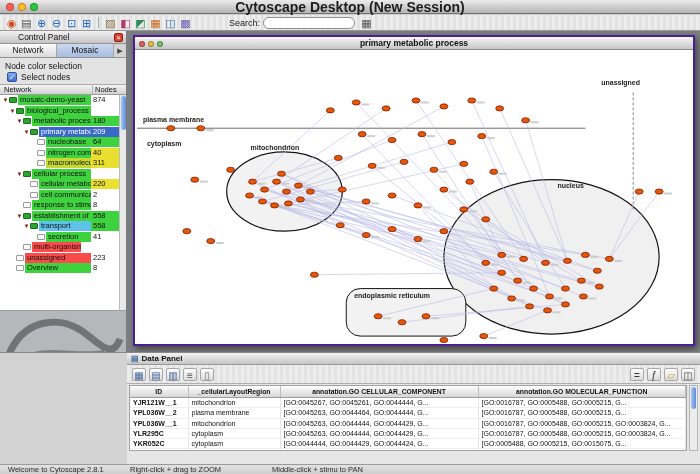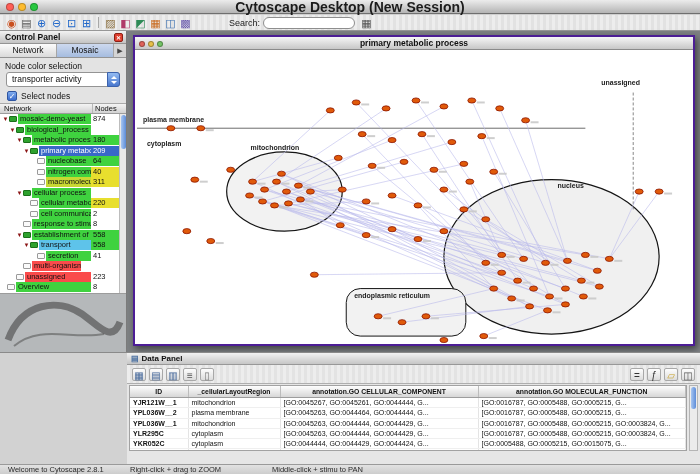--- a/index.html
+++ b/index.html
@@ -19,21 +19,21 @@
     border-bottom:1px solid #979797; display:flex; align-items:center; padding:0 4px; }
   .tool-icon { width:15px; height:14px; font-size:11px; line-height:14px; text-align:center; cursor:default; }
   .tb-sep { width:1px; height:11px; background:#a8a8a8; margin:0 4px; }
   .tb-spacer { width:26px; }
   .search-label { font-size:9px; color:#222; margin:0 3px 0 10px; }
   .search-input { width:92px; height:12px; font-size:8px; border:1px solid #8f8f8f; border-radius:7px; background:#fff; padding:0 6px; }
 
   
   .control-panel { position:absolute; left:0; top:31px; width:127px; height:321px; background:#e3e3e3; border-right:1px solid #7c7c7c; }
   .panel-header { height:13px; background:linear-gradient(#f2f2f2,#c4c4c4); border-bottom:1px solid #949494;
-    font-size:8.5px; font-weight:bold; line-height:13px; padding-left:5px; position:relative; }
+    font-size:8.5px; font-weight:normal; line-height:13px; padding-left:18px; position:relative; }
   .panel-close { position:absolute; right:3px; top:2px; width:9px; height:9px; background:#e04030; border:1px solid #8d1f14;
     border-radius:2px; color:#fff; font-size:6px; line-height:8px; text-align:center; }
   .cp-tabs { display:flex; height:14px; border-bottom:1px solid #949494; background:#d4d4d4; }
   .cp-tab { flex:1; font-size:8.5px; text-align:center; line-height:13px; border-right:1px solid #a6a6a6;
     background:linear-gradient(#fcfcfc,#dadada); }
   .cp-tab.selected { background:linear-gradient(#cdd9ef,#a5bcdf); }
   .cp-tab-arrow { width:12px; font-size:7px; line-height:13px; text-align:center; color:#444; }
   .cp-label { font-size:8.5px; padding:3px 5px 1px; height:12px; }
   .cp-dropdown { margin:2px 6px; height:15px; background:#fff; border:1px solid #949494; border-radius:3px;
     font-size:8.5px; line-height:13px; padding-left:5px; position:relative; }
@@ -44,21 +44,21 @@
   .dd-button::after { content:""; position:absolute; left:3px; top:8px;
     border-left:3px solid transparent; border-right:3px solid transparent; border-top:3px solid #fff; }
   .cp-check-row { display:flex; align-items:center; gap:4px; padding:2px 7px; height:14px; }
   .checkbox { width:10px; height:10px; border-radius:2px; background:linear-gradient(#7fabee,#3a6ccd);
     border:1px solid #2f55a0; color:#fff; font-size:8px; line-height:9px; text-align:center; }
   .check-label { font-size:8.5px; }
   .tree-header { display:flex; height:11px; background:linear-gradient(#f4f4f4,#d2d2d2);
     border-top:1px solid #aaa; border-bottom:1px solid #9c9c9c; font-size:7.5px; }
   .th-network { flex:1; padding-left:4px; line-height:10px; border-right:1px solid #b8b8b8; }
   .th-nodes { width:33px; padding-left:2px; line-height:10px; }
-  .tree { background:#fff; height:179px; overflow:hidden; position:relative; }
+  .tree { background:#fff; height:215px; overflow:hidden; position:relative; }
   .tree-rows { position:absolute; left:0; top:0; right:7px; }
   .tree-row { display:flex; align-items:center; height:10.5px; font-size:7.5px; }
   .expander { width:7px; flex:none; font-size:6px; color:#8b1515; text-align:center; }
   .node-icon { width:8px; height:6px; flex:none; background:#2ea12e; border:1px solid #1a701a; border-radius:1px; margin-right:1px; }
   .node-icon.leaf { background:#fafafa; border:1px solid #9a9a9a; }
   .tree-label { flex:1; overflow:hidden; white-space:nowrap; line-height:10px; padding-left:2px; }
   .tree-count { width:28px; flex:none; overflow:hidden; line-height:10px; padding-left:2px; }
   .tree-scroll { position:absolute; right:0; top:0; bottom:0; width:7px; background:#e9e9e9; border-left:1px solid #bdbdbd; }
   .tree-thumb { margin:1px 0.5px; height:34px; border-radius:3px; background:linear-gradient(90deg,#a7c6f2,#5d8cd8); }
   .overview-thumb { height:59px; border-top:1px solid #9c9c9c; background:#b6b9bb; }
@@ -150,24 +150,20 @@
   <div class="panel-header">
     <span>Control Panel</span>
     <span class="panel-close">✕</span>
   </div>
   <div class="cp-tabs">
     <span class="cp-tab">Network</span>
     <span class="cp-tab selected">Mosaic</span>
     <span class="cp-tab-arrow">▶</span>
   </div>
   <div class="cp-label">Node color selection</div>
-  <div class="cp-dropdown">
-    <span>transporter activity</span>
-    <span class="dd-button"></span>
-  </div>
   <div class="cp-check-row">
     <span class="checkbox">✓</span>
     <span class="check-label">Select nodes</span>
   </div>
   <div class="tree-header">
     <span class="th-network">Network</span>
     <span class="th-nodes">Nodes</span>
   </div>
   <div class="tree">
     <div class="tree-rows" id="tree">
@@ -260,21 +256,21 @@
           <span class="node-icon leaf"></span>
           <span class="tree-label" style="background: rgb(250, 75, 75);">multi-organism pro</span>
           <span class="tree-count" style="background: rgb(255, 255, 255); padding-left: 38px;">42</span>
         </div>
         <div class="tree-row" style="padding-left: 9px;">
           <span class="expander"></span>
           <span class="node-icon leaf"></span>
           <span class="tree-label" style="background: rgb(250, 75, 75);">unassigned</span>
           <span class="tree-count" style="background: rgb(255, 255, 255);">223</span>
         </div>
-        <div class="tree-row" style="">
+        <div class="tree-row" style="padding-left: 9px;">
           <span class="expander"></span>
           <span class="node-icon leaf"></span>
           <span class="tree-label" style="background: rgb(63, 210, 63);">Overview</span>
           <span class="tree-count" style="background: rgb(255, 255, 255);">8</span>
         </div>
       </div>
     <div class="tree-scroll">
         <div class="tree-thumb"></div>
       </div>
   </div>

